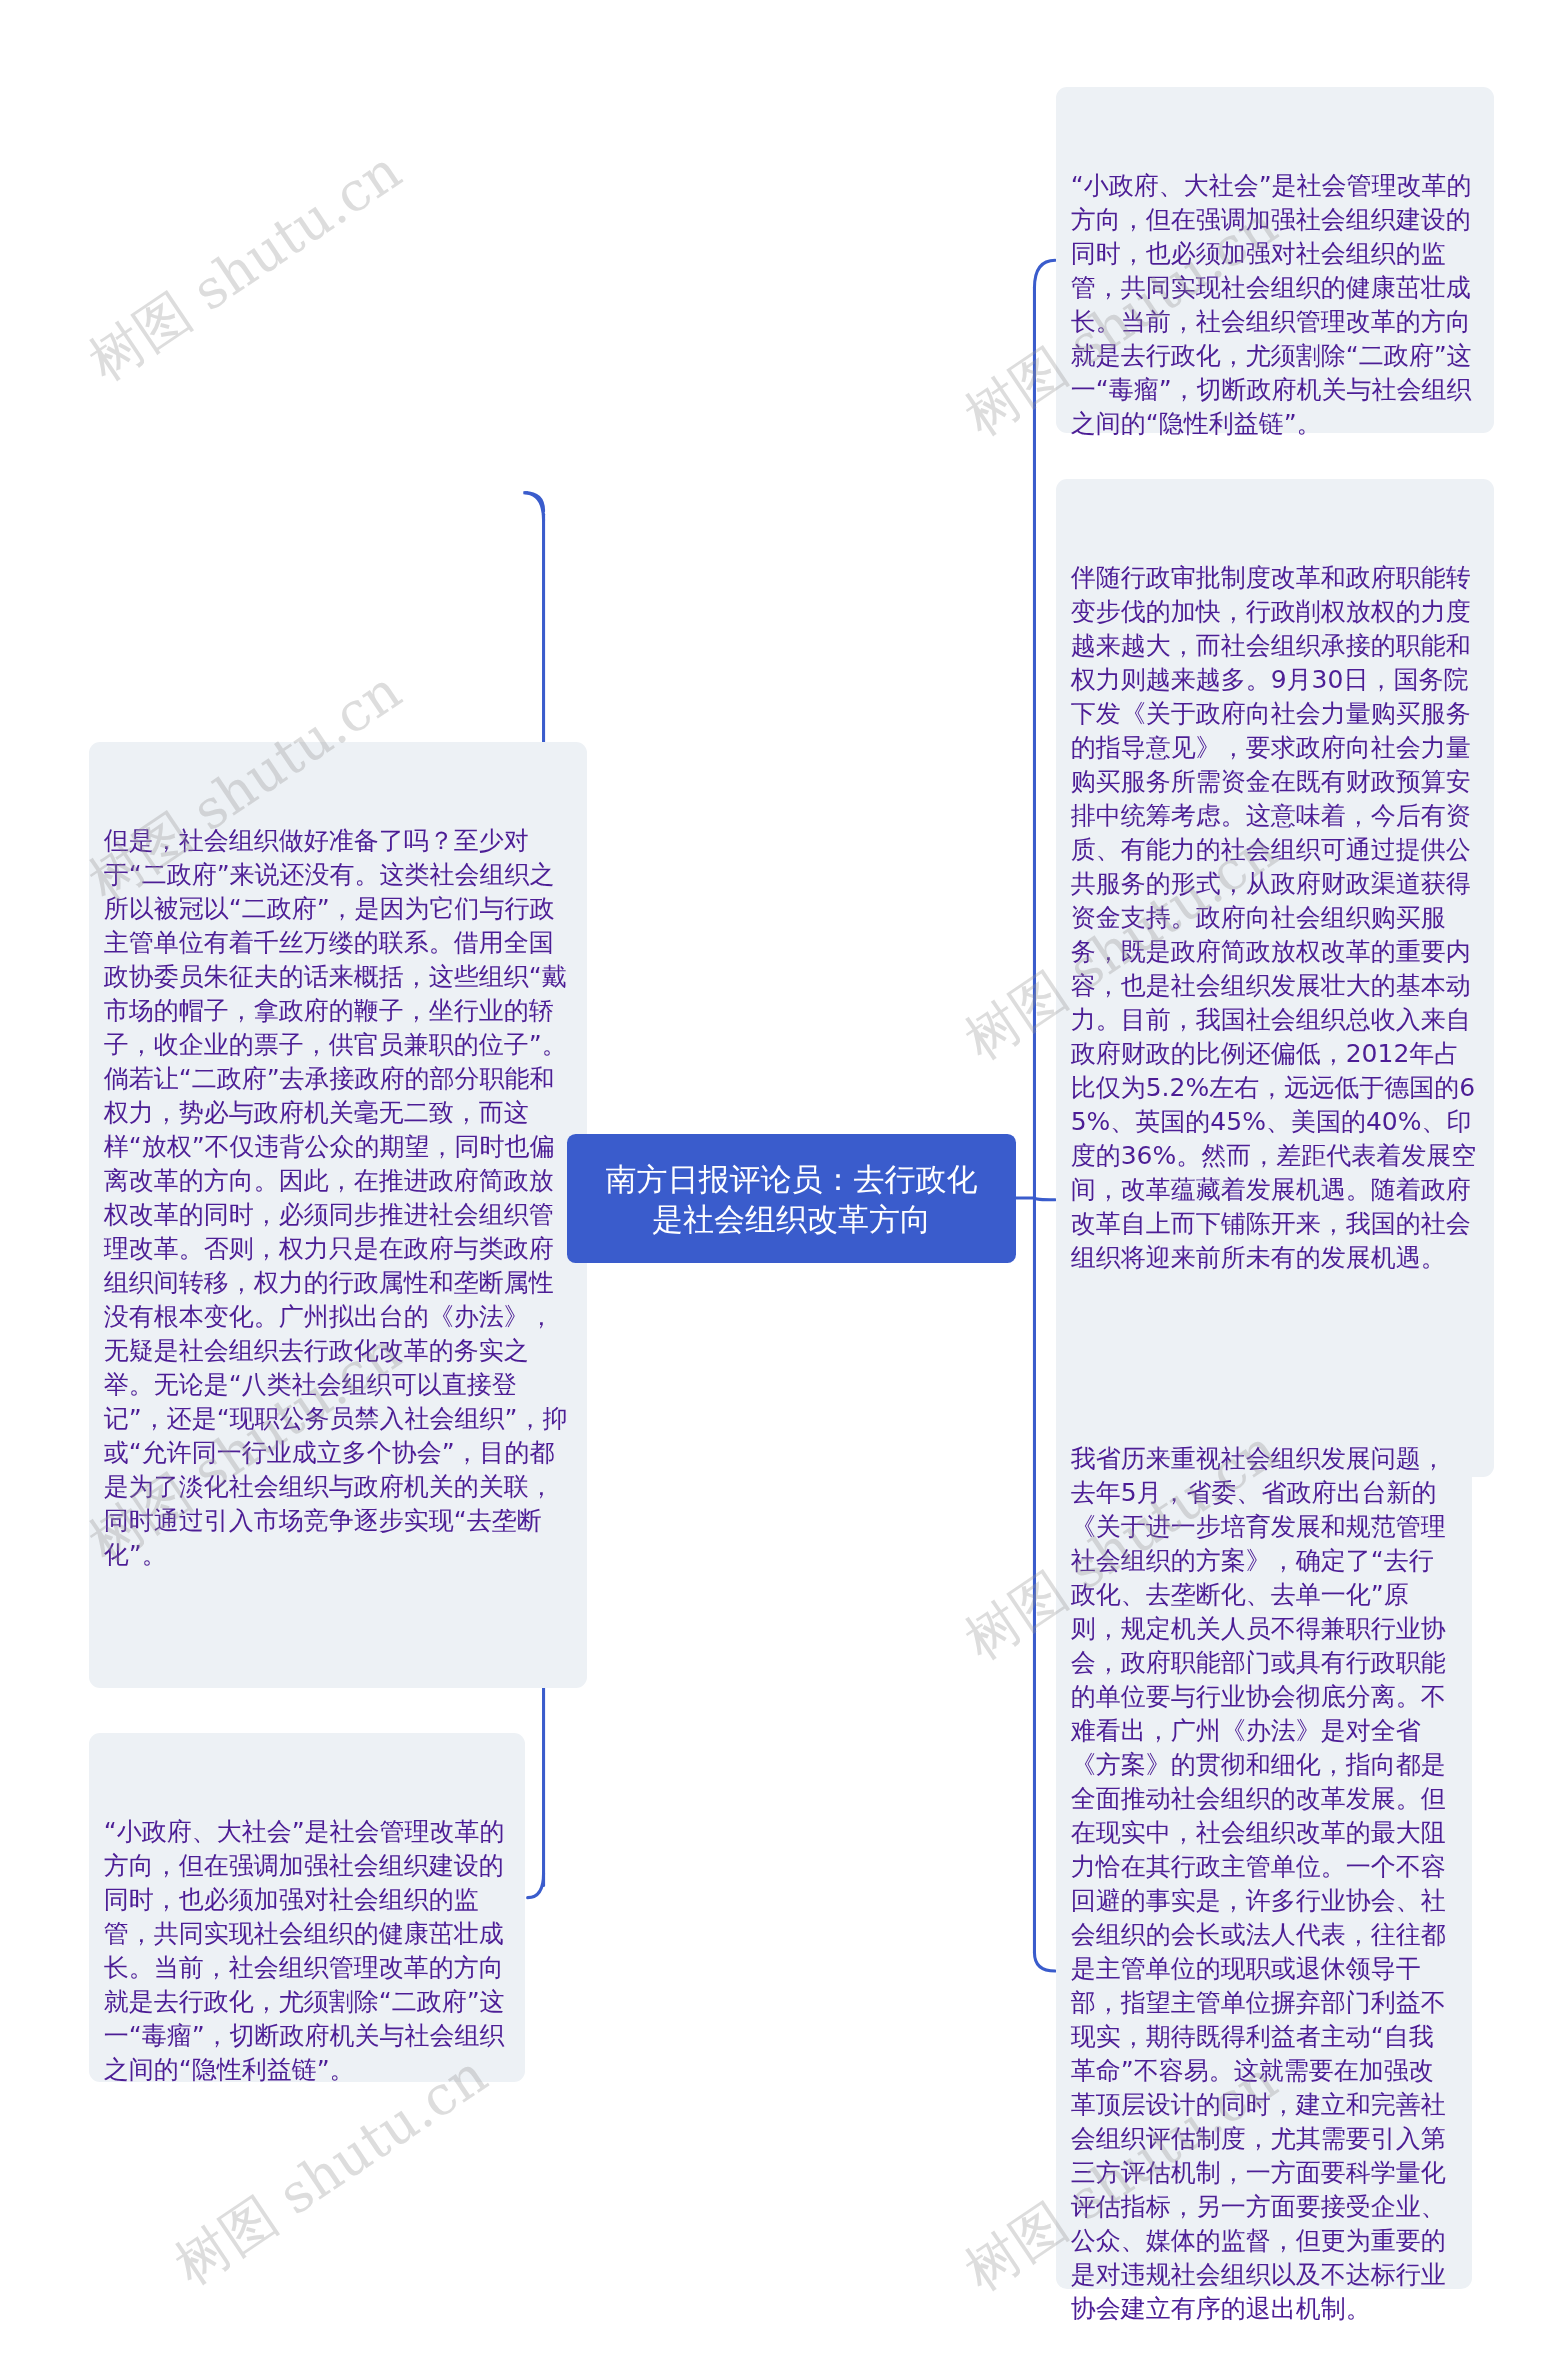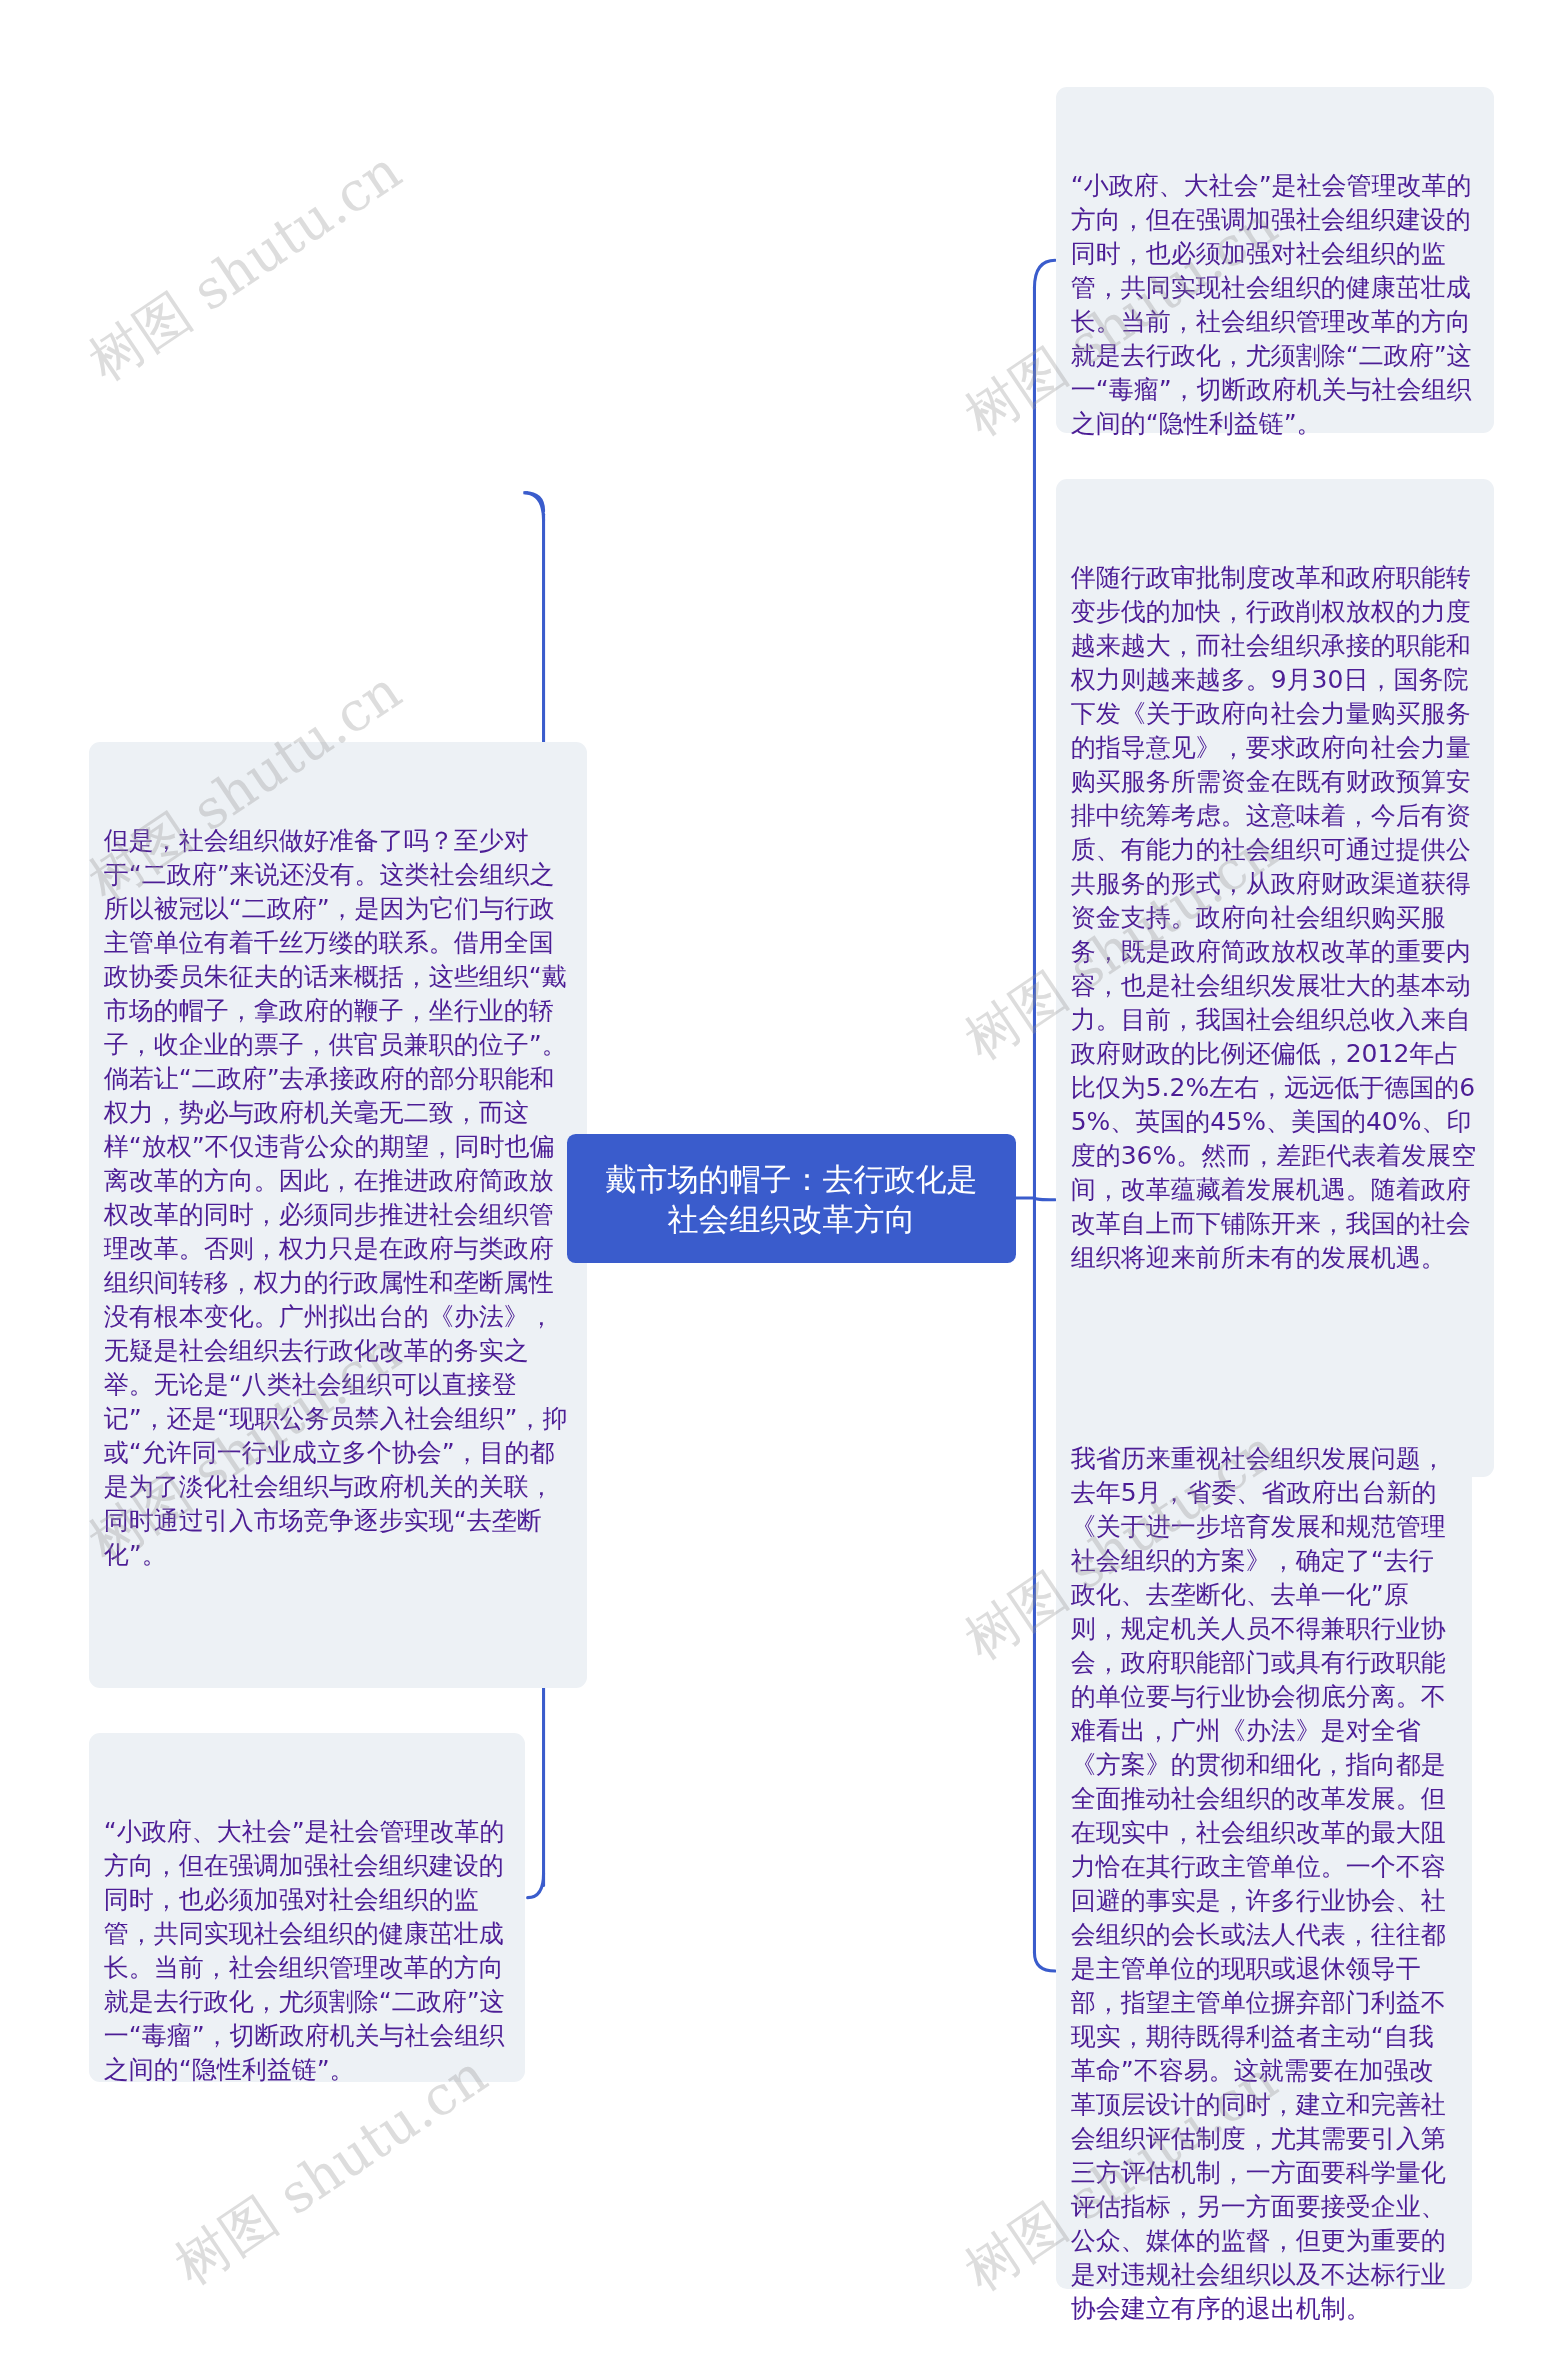--- a/index.html
+++ b/index.html
@@ -47,21 +47,21 @@
       <path d="M1660 1957 L1690 1957"></path>
       <path d="M1690 470 L1690 3190"></path>
 
       <path d="M1690 470 Q1690 425 1724 425"></path>
       <path d="M1690 1957 Q1690 1960 1724 1960"></path>
       <path d="M1690 3190 Q1690 3220 1724 3220"></path>
     </g>
   </svg>
 
   <div class="root">
-    <span>戴市场的帽子：去行政化是社会组织改革方向</span>
+    <span>南方日报评论员：去行政化是社会组织改革方向</span>
   </div>
 
 
   <div class="node" style="left:89px; top:742px; width:498px; height:946px;">
     <span class="txt">但是，社会组织做好准备了吗？至少对于“二政府”来说还没有。这类社会组织之所以被冠以“二政府”，是因为它们与行政主管单位有着千丝万缕的联系。借用全国政协委员朱征夫的话来概括，这些组织“戴市场的帽子，拿政府的鞭子，坐行业的轿子，收企业的票子，供官员兼职的位子”。倘若让“二政府”去承接政府的部分职能和权力，势必与政府机关毫无二致，而这样“放权”不仅违背公众的期望，同时也偏离改革的方向。因此，在推进政府简政放权改革的同时，必须同步推进社会组织管理改革。否则，权力只是在政府与类政府组织间转移，权力的行政属性和垄断属性没有根本变化。广州拟出台的《办法》，无疑是社会组织去行政化改革的务实之举。无论是“八类社会组织可以直接登记”，还是“现职公务员禁入社会组织”，抑或“允许同一行业成立多个协会”，目的都是为了淡化社会组织与政府机关的关联，同时通过引入市场竞争逐步实现“去垄断化”。</span>
   </div>
 
   <div class="node" style="left:89px; top:1733px; width:436px; height:349px;">
     <span class="txt">“小政府、大社会”是社会管理改革的方向，但在强调加强社会组织建设的同时，也必须加强对社会组织的监管，共同实现社会组织的健康茁壮成长。当前，社会组织管理改革的方向就是去行政化，尤须割除“二政府”这一“毒瘤”，切断政府机关与社会组织之间的“隐性利益链”。</span>
   </div>

